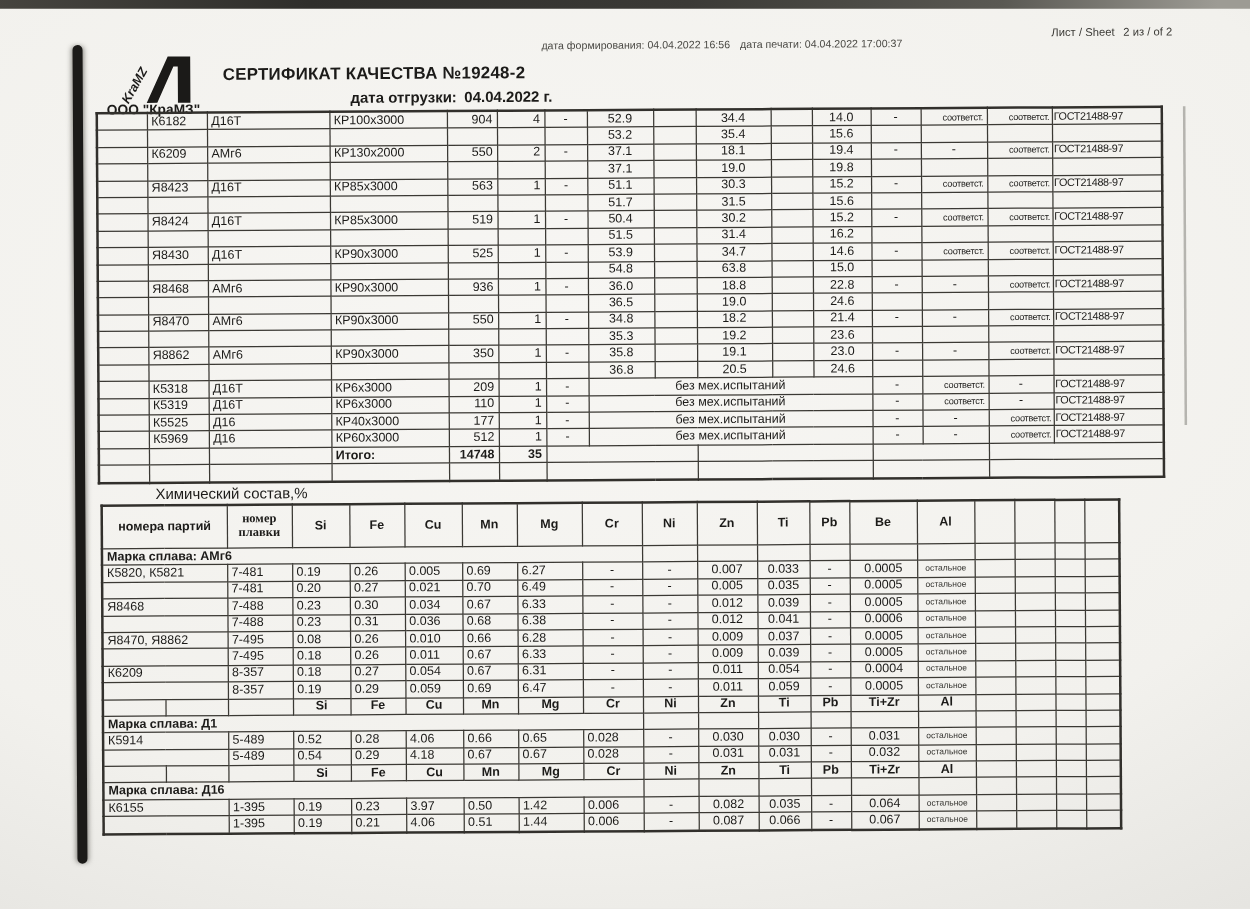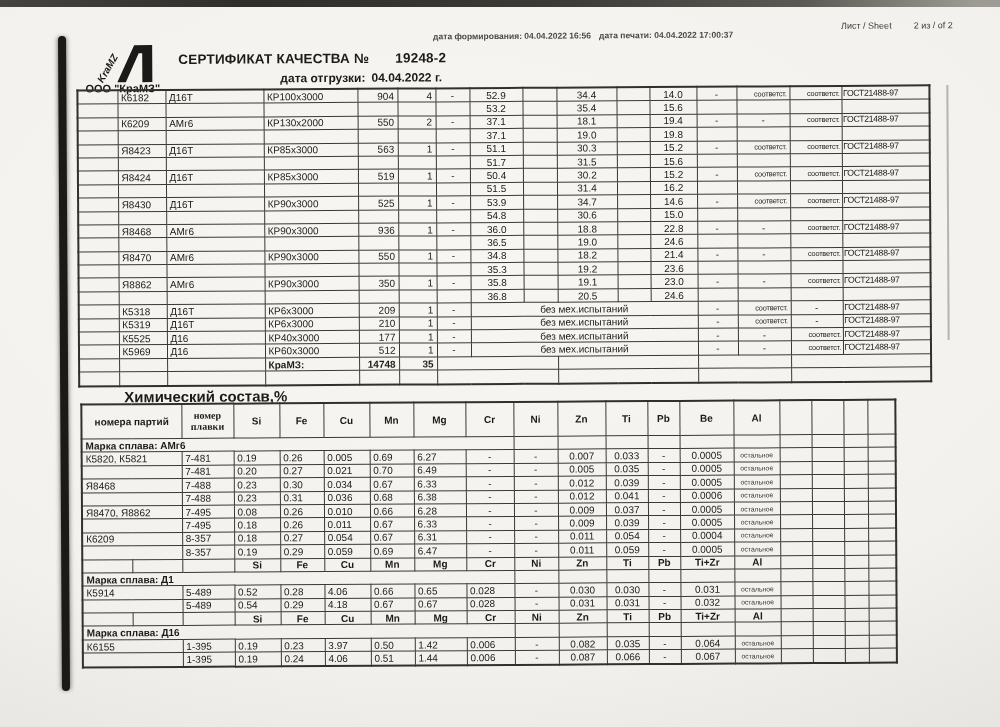--- a/index.html
+++ b/index.html
@@ -25,48 +25,48 @@
     transform:rotate(-0.35deg);
     box-shadow:2px 0 4px -1px rgba(70,68,62,.6), -2px 0 4px -1px rgba(70,68,62,.6);
   }
   .edge-right{
     position:absolute;left:947px;top:85px;width:2px;height:255px;
     background:rgba(120,118,112,.5);transform:rotate(-0.3deg);
   }
   .sheet{position:absolute;inset:0;transform:rotate(-0.35deg);transform-origin:50% 48%;}
 
   .meta-dates{position:absolute;left:435px;top:31px;font-size:8.5px;color:#4a4944;white-space:nowrap;}
-  .meta-dates span{margin-right:8px;font-weight:bold;}
+  .meta-dates span{margin-right:8px;}
   .sheet-ind{position:absolute;left:843px;top:23px;font-size:9px;color:#3b3a36;white-space:nowrap;}
-  .sheet-ind .v{margin-left:22px;}
+  .sheet-ind .v{margin-left:7px;}
 
   .logo{position:absolute;left:90px;top:38px;}
   .company{position:absolute;left:87px;top:80px;font-size:11px;font-weight:bold;white-space:nowrap;}
   .doc-title{position:absolute;left:180px;top:50px;font-size:13.5px;font-weight:bold;white-space:nowrap;letter-spacing:.2px;}
-  .doc-title .num{margin-left:26px;}
+  .doc-title .num{}
   .ship-date{position:absolute;left:282px;top:70px;font-size:12px;font-weight:bold;white-space:nowrap;}
   .ship-date .v{margin-left:6px;}
 
   table{border-collapse:collapse;table-layout:fixed;background:transparent;}
   td,th{
     border:1px solid #3b3934;
     font-size:10px;font-weight:normal;
     padding:0 3px;height:12.4px;line-height:11px;
     overflow:hidden;white-space:nowrap;
   }
   #t1{position:absolute;left:78px;top:87px;width:852px;border:2px solid #32302c;}
   #t2{position:absolute;left:80px;top:401px;width:814px;border:2px solid #32302c;}
   .l{text-align:left}.r{text-align:right}.c{text-align:center}.b{font-weight:bold}
   .sm{font-size:7.4px;letter-spacing:-.2px;padding:0 17px;}
   .gost{font-size:8.7px;letter-spacing:-.3px;padding:0 1px;text-align:left;}
   .ost{font-size:6.8px;color:#33322e;padding:0 1px;}
   .hdr{font-weight:bold;text-align:center;}
   .plavki{white-space:pre-line;line-height:10.5px;font-family:Liberation Serif, serif;}
   #t2 tr.head td,#t2 tr.head th{height:33px;}
-  .chem-title{position:absolute;left:124px;top:386px;font-size:15px;font-weight:bold;}
+  .chem-title{position:absolute;left:124px;top:386px;font-size:12px;font-weight:normal;}
 </style>
 </head>
 <body>
 
 <div class="paper">
   <div class="sheet">
 
     <div class="meta-dates">
       <span>дата формирования: 04.04.2022 16:56</span><span>дата печати: 04.04.2022 17:00:37</span>
     </div>
@@ -276,21 +276,21 @@
           <tr>
             <td></td>
             <td></td>
             <td></td>
             <td></td>
             <td></td>
             <td></td>
             <td></td>
             <td class="c">54.8</td>
             <td></td>
-            <td class="c">30.6</td>
+            <td class="c">63.8</td>
             <td></td>
             <td class="c">15.0</td>
             <td></td>
             <td></td>
             <td></td>
             <td></td>
           </tr>
           <tr>
             <td></td>
             <td class="l">Я8468</td>
@@ -411,21 +411,21 @@
             <td class="c">-</td>
             <td class="c sm">соответст.</td>
             <td class="c">-</td>
             <td class="gost">ГОСТ21488-97</td>
           </tr>
           <tr>
             <td></td>
             <td class="l">К5319</td>
             <td class="l">Д16Т</td>
             <td class="l">КР6x3000</td>
-            <td class="r">210</td>
+            <td class="r">110</td>
             <td class="r">1</td>
             <td class="c">-</td>
             <td class="c" colspan="5">без мех.испытаний</td>
             <td class="c">-</td>
             <td class="c sm">соответст.</td>
             <td class="c">-</td>
             <td class="gost">ГОСТ21488-97</td>
           </tr>
           <tr>
             <td></td>
@@ -452,21 +452,21 @@
             <td class="c" colspan="5">без мех.испытаний</td>
             <td class="c">-</td>
             <td class="c">-</td>
             <td class="c sm">соответст.</td>
             <td class="gost">ГОСТ21488-97</td>
           </tr>
           <tr>
             <td></td>
             <td></td>
             <td></td>
-            <td class="l b">КраМЗ:</td>
+            <td class="l b">Итого:</td>
             <td class="r b">14748</td>
             <td class="r b">35</td>
             <td colspan="3"></td>
             <td colspan="3"></td>
             <td colspan="2"></td>
             <td colspan="2"></td>
           </tr>
           <tr>
             <td></td>
             <td></td>
@@ -826,21 +826,21 @@
             <td class="c ost">остальное</td>
             <td></td>
             <td></td>
             <td></td>
             <td></td>
           </tr>
           <tr>
             <td class="l" colspan="2"></td>
             <td class="l">1-395</td>
             <td class="l">0.19</td>
-            <td class="l">0.24</td>
+            <td class="l">0.21</td>
             <td class="l">4.06</td>
             <td class="l">0.51</td>
             <td class="l">1.44</td>
             <td class="l">0.006</td>
             <td class="c">-</td>
             <td class="c">0.087</td>
             <td class="c">0.066</td>
             <td class="c">-</td>
             <td class="c">0.067</td>
             <td class="c ost">остальное</td>

